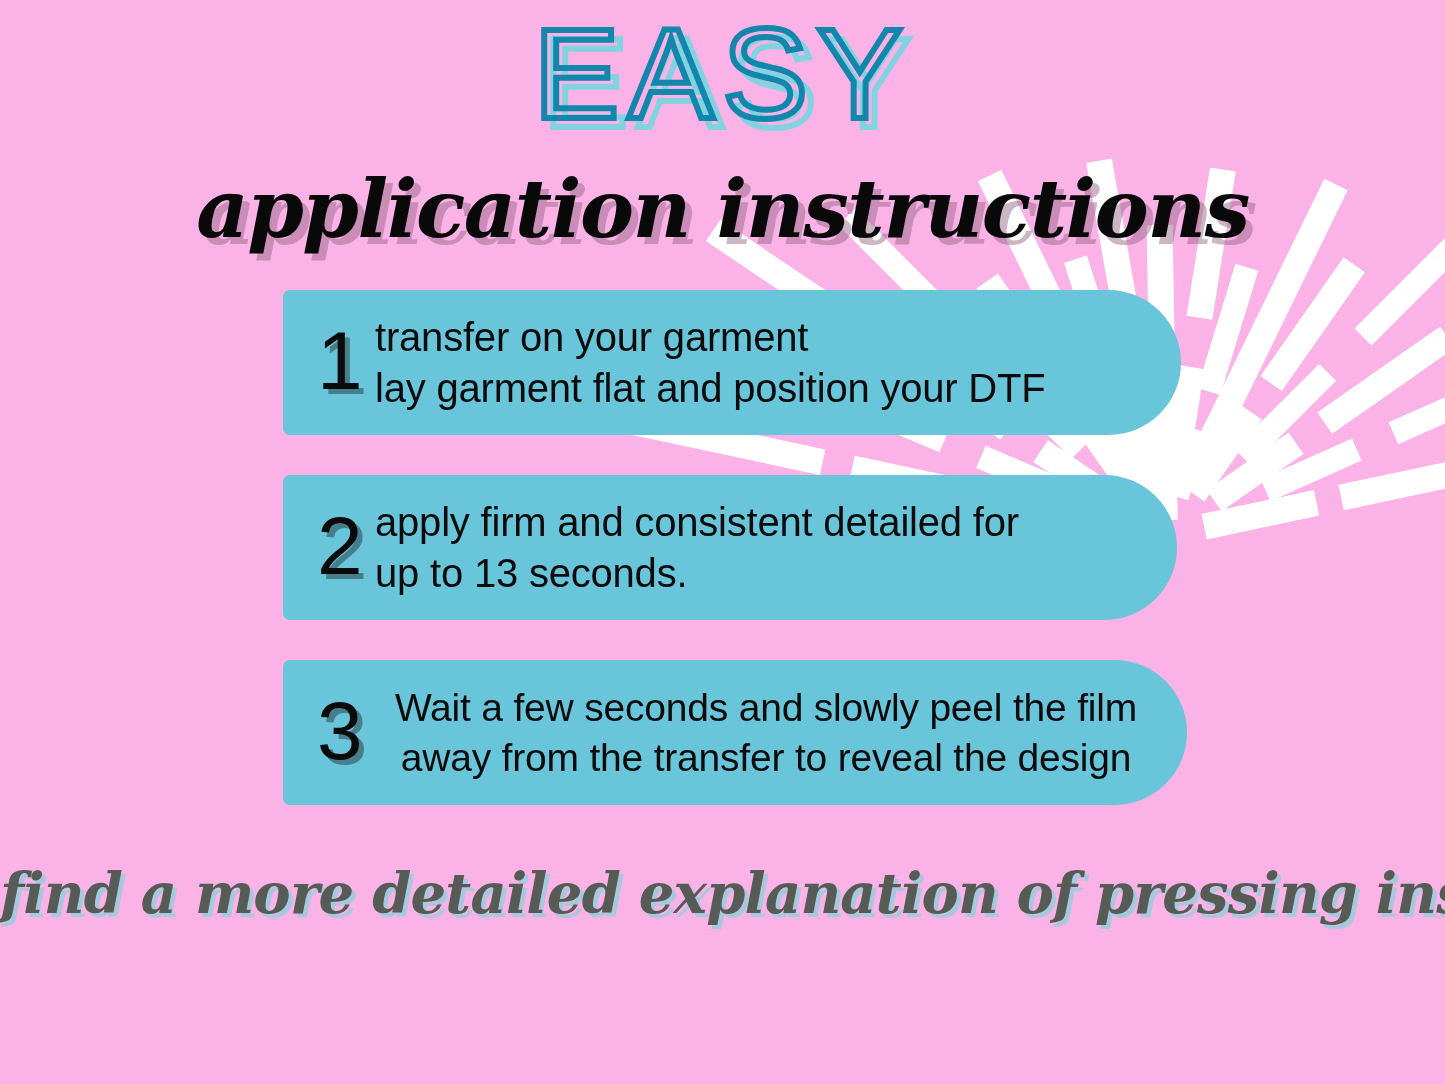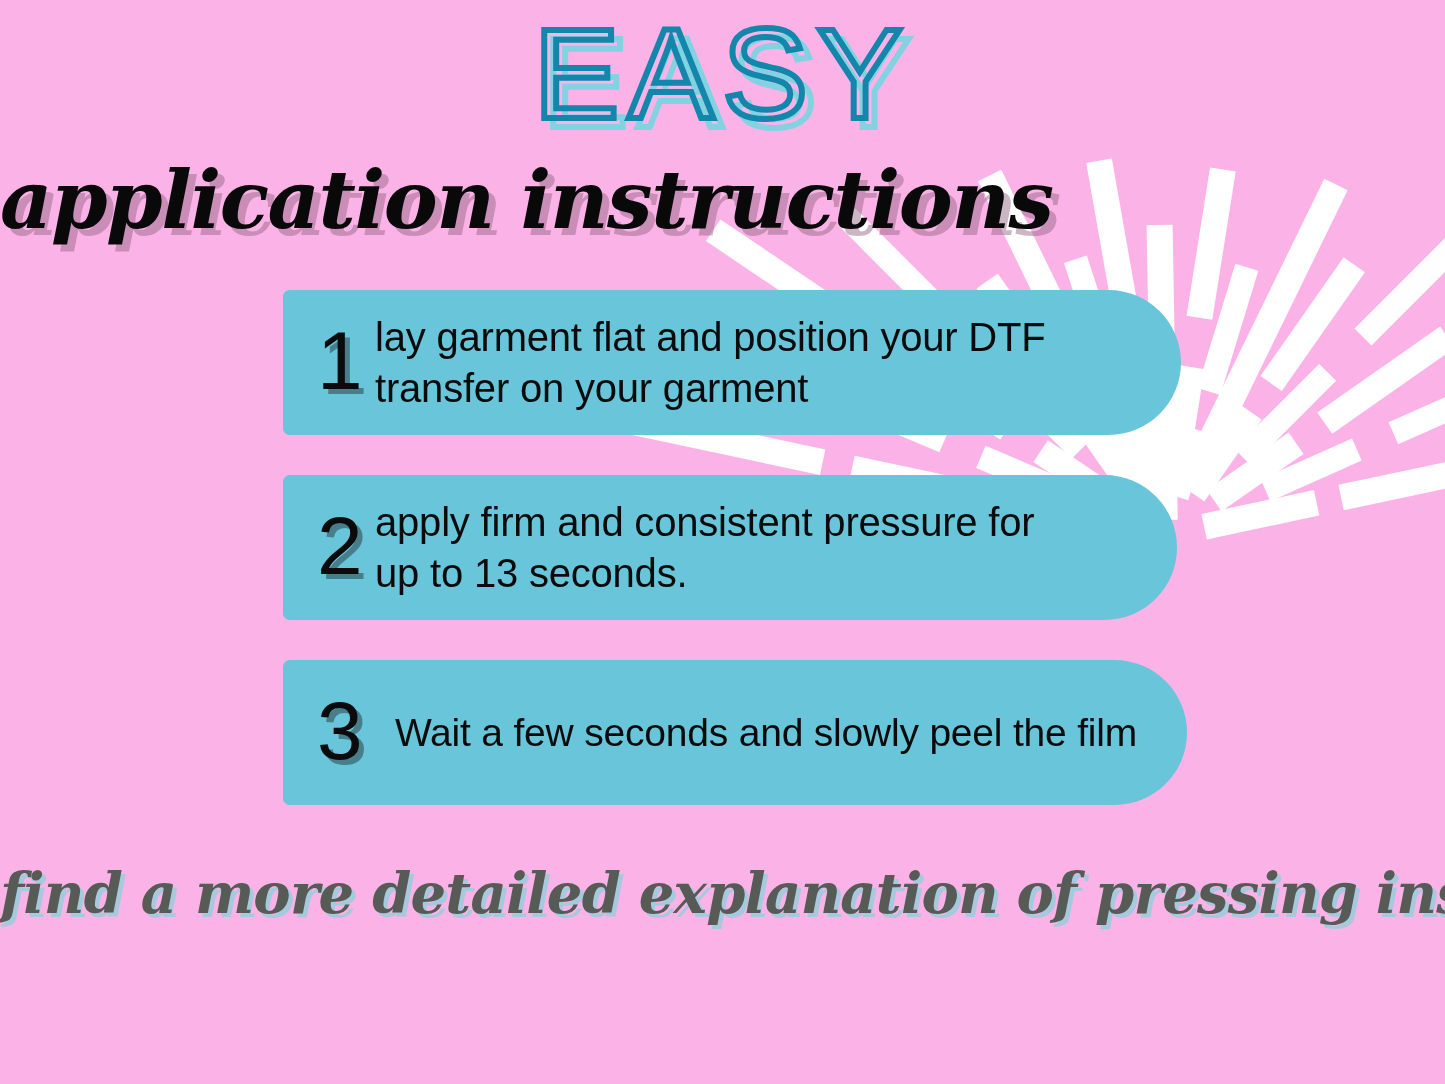--- a/index.html
+++ b/index.html
@@ -54,24 +54,24 @@
     position: relative;
     color: transparent;
     -webkit-text-stroke: 6px #1287AB;
     z-index: 2;
     white-space: pre;
   }
 
   
   .script-head-wrap {
     position: absolute;
-    top: 157px;
+    top: 166px;
     left: 0;
     width: 1445px;
-    text-align: left;
+    text-align: center;
     z-index: 5;
   }
   .script-head {
     position: relative;
     display: inline-block;
     font-family: "DejaVu Serif", serif;
     font-style: italic;
     font-weight: bold;
     font-size: 81px;
     line-height: 1.05;
@@ -217,37 +217,38 @@
 
   <div class="script-head-wrap">
     <div class="script-head">application instructions</div>
   </div>
 
   <div class="steps">
 
     <div class="pill s1">
       <div class="step-num">1</div>
       <div class="step-text">
+        <div>transfer on your garment</div>
         <div>lay garment flat and position your DTF</div>
-        <div>transfer on your garment</div>
       </div>
     </div>
 
     <div class="pill s2">
       <div class="step-num">2</div>
       <div class="step-text">
-        <div>apply firm and consistent pressure for</div>
+        <div>apply firm and consistent detailed for</div>
         <div>up to 13 seconds.</div>
       </div>
     </div>
 
     <div class="pill s3">
       <div class="step-num">3</div>
       <div class="step-text">
         <div>Wait a few seconds and slowly peel the film</div>
+        <div>away from the transfer to reveal the design</div>
       </div>
     </div>
 
   </div>
 
   <div class="footer-wrap">
     <div class="footer-line">find a more detailed explanation of pressing instructions</div>
   </div>
 
 </div>

